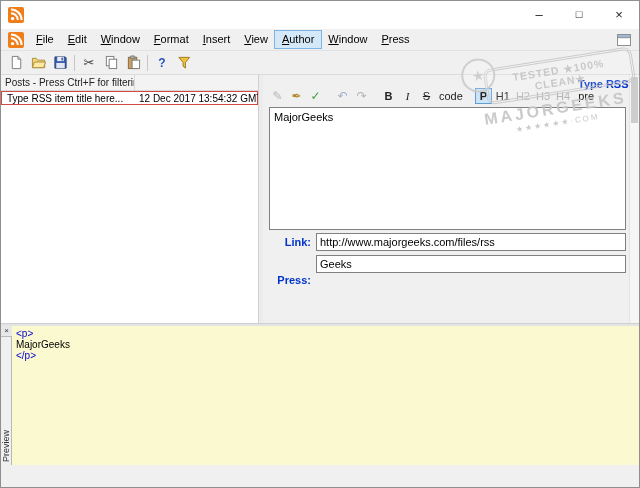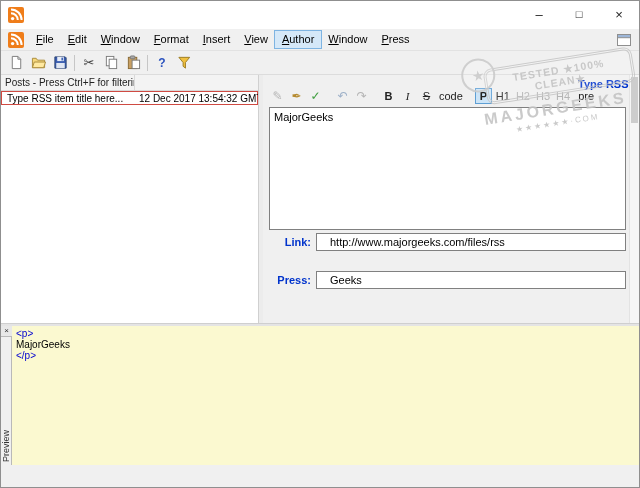--- a/index.html
+++ b/index.html
@@ -57,23 +57,23 @@
   .fmt.bold { font-weight:bold; }
   .fmt.italic { font-style:italic; font-family:"Liberation Serif", serif; }
   .fmt.strike { text-decoration:line-through; }
   .fmt.small { font-size:11px; min-width:24px; }
   .fmt.active { background:#cce4f7; border-color:#5e9fd4; }
   .fmt.gap { min-width:6px; border:none; }
   .content-area { position:absolute; left:6px; top:32px; right:13px; height:123px; background:#fff; border:1px solid #808080; font-family:"Liberation Sans", sans-serif; font-size:11px; padding:3px 4px; resize:none; outline:none; }
   .field-label { position:absolute; width:48px; text-align:right; color:#0033cc; font-weight:bold; font-size:11px; line-height:18px; }
   .field-label.link { top:158px; left:0; }
   .field-label.author { top:196px; left:0; }
-  .field-input { position:absolute; left:53px; right:13px; height:18px; border:1px solid #808080; background:#fff; font-family:"Liberation Sans", sans-serif; font-size:11px; padding:0 13px; outline:none; }
+  .field-input { position:absolute; left:53px; right:13px; height:18px; border:1px solid #808080; background:#fff; font-family:"Liberation Sans", sans-serif; font-size:11px; padding:0 3px; outline:none; }
   .field-input.link { top:158px; }
-  .field-input.author { top:196px; }
+  .field-input.author { top:180px; }
   .editor-scrollbar { position:absolute; right:0; top:0; bottom:0; width:10px; background:#f6f6f6; border-left:1px solid #e3e3e3; }
   .editor-scrollbar .thumb { position:absolute; top:2px; left:1px; right:1px; height:46px; background:#cdcdcd; }
 
   
   .hsplit { height:3px; background:#e4e4e4; border-top:1px solid #cfcfcf; }
   .preview-panel { position:relative; height:139px; background:#fbf9d0; }
   .preview-side { position:absolute; left:0; top:0; bottom:0; width:11px; background:#f0f0f0; border-right:1px solid #b9b9b9; }
   .preview-close { width:11px; height:11px; line-height:10px; text-align:center; font-size:8px; color:#333; background:#e8e8e8; border-bottom:1px solid #b9b9b9; }
   .preview-tab { position:absolute; bottom:3px; left:0; width:11px; writing-mode:vertical-rl; transform:rotate(180deg); font-size:9px; color:#333; }
   .preview-content { margin-left:11px; height:100%; padding:2px 0 0 4px; font-size:10px; line-height:11px; overflow:hidden; }

